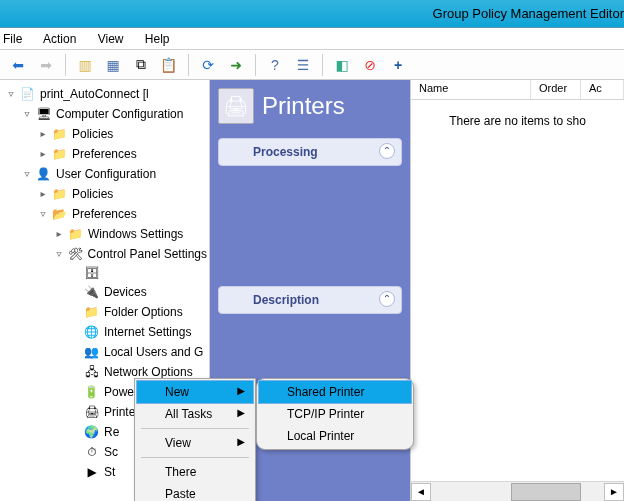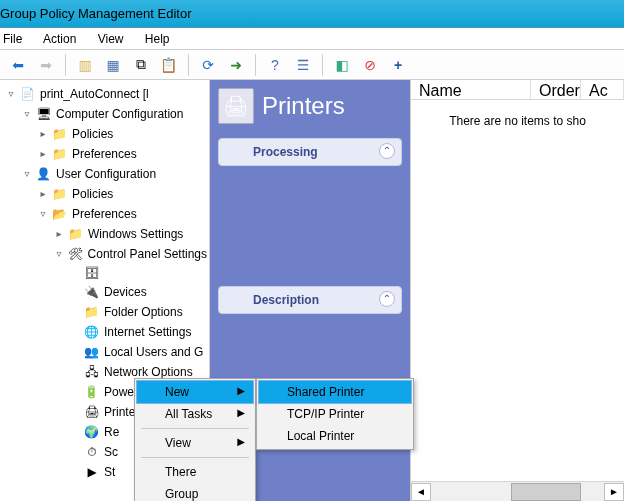--- a/index.html
+++ b/index.html
@@ -11,21 +11,21 @@
     width: 624px;
     height: 501px;
     overflow: hidden;
     position: relative;
     color: #000;
   }
   .titlebar {
     background: linear-gradient(#33b4e0,#0fa3d6);
     height: 28px;
     line-height: 28px;
-    text-align: left;
+    text-align: right;
     color: #000;
     font-size: 13px;
     border-bottom: 1px solid #5a94b1;
   }
   .menubar {
     background: #fff;
     border-bottom: 1px solid #cfcfcf;
     height: 22px;
     line-height: 22px;
     padding-left: 3px;
@@ -88,21 +88,21 @@
   .card.desc { margin-bottom:8px; }
   .card .chd { font-weight:bold;margin-left:24px; }
   .card .chev {
     position:absolute; right:6px; top:4px;
     width:16px; height:16px; border-radius:50%;
     background:#fff; border:1px solid #b0b8d8;
     font-size:10px; line-height:14px; text-align:center; color:#3b4a8a;
   }
   .listpane { flex:1; background:#fff; border-left:1px solid #cfcfcf; position:relative; }
   .cols { display:flex; height:20px; border-bottom:1px solid #d5d5d5; background:#fff; }
-  .col { border-right:1px solid #e0e0e0; padding:2px 8px; font-size:16px; }
+  .col { border-right:1px solid #e0e0e0; padding:2px 8px; font-size:11px; }
   .empty { text-align:center; color:#000; padding-top:14px; font-size:12px; }
   .hscroll {
     position:absolute; bottom:0; left:0; right:0; height:20px;
     background:#f0f0f0; border-top:1px solid #d5d5d5;
     display:flex; align-items:center;
   }
   .hscroll .btn { width:20px; height:18px; border:1px solid #c0c0c0; background:#fff; display:flex; align-items:center; justify-content:center; font-size:10px; }
   .hscroll .track { flex:1; height:18px; position:relative; }
   .hscroll .thumb { position:absolute; left:80px; top:0; width:70px; height:18px; background:#cfcfcf; border:1px solid #a8a8a8; }
   
@@ -117,21 +117,21 @@
   .ctxmenu .mi {
     padding:4px 28px 4px 28px;
     position:relative;
     cursor:default;
     white-space:nowrap;
   }
   .ctxmenu .mi.hl { background:#0ea5e9; outline:1px solid #7eb4ea; }
   .ctxmenu .mi .arr { position:absolute; right:8px; top:4px; font-size:10px; }
   .ctxmenu .sep { height:1px; background:#c8c8c8; margin:3px 4px; }
   #ctx1 { left:134px; top:378px; width:122px; }
-  #ctx2 { left:256px; top:378px; width:158px; }
+  #ctx2 { left:256px; top:378px; width:158px;border-radius:9px; }
 </style>
 </head>
 <body>
 
 <div class="titlebar">
   <span>Group Policy Management Editor</span>
 </div>
 
 <div class="menubar">
   <span>File</span>
@@ -357,20 +357,20 @@
     <span>All Tasks</span>
     <span class="arr">▶</span>
   </div>
   <div class="sep"></div>
   <div class="mi">
     <span>View</span>
     <span class="arr">▶</span>
   </div>
   <div class="sep"></div>
   <div class="mi"><span>There</span></div>
-  <div class="mi"><span>Group</span></div>
+  <div class="mi"><span>Paste</span></div>
 </div>
 
 <div id="ctx2" class="ctxmenu">
   <div class="mi hl"><span>Shared Printer</span></div>
   <div class="mi"><span>TCP/IP Printer</span></div>
   <div class="mi"><span>Local Printer</span></div>
 </div>
 
 </body></html>

